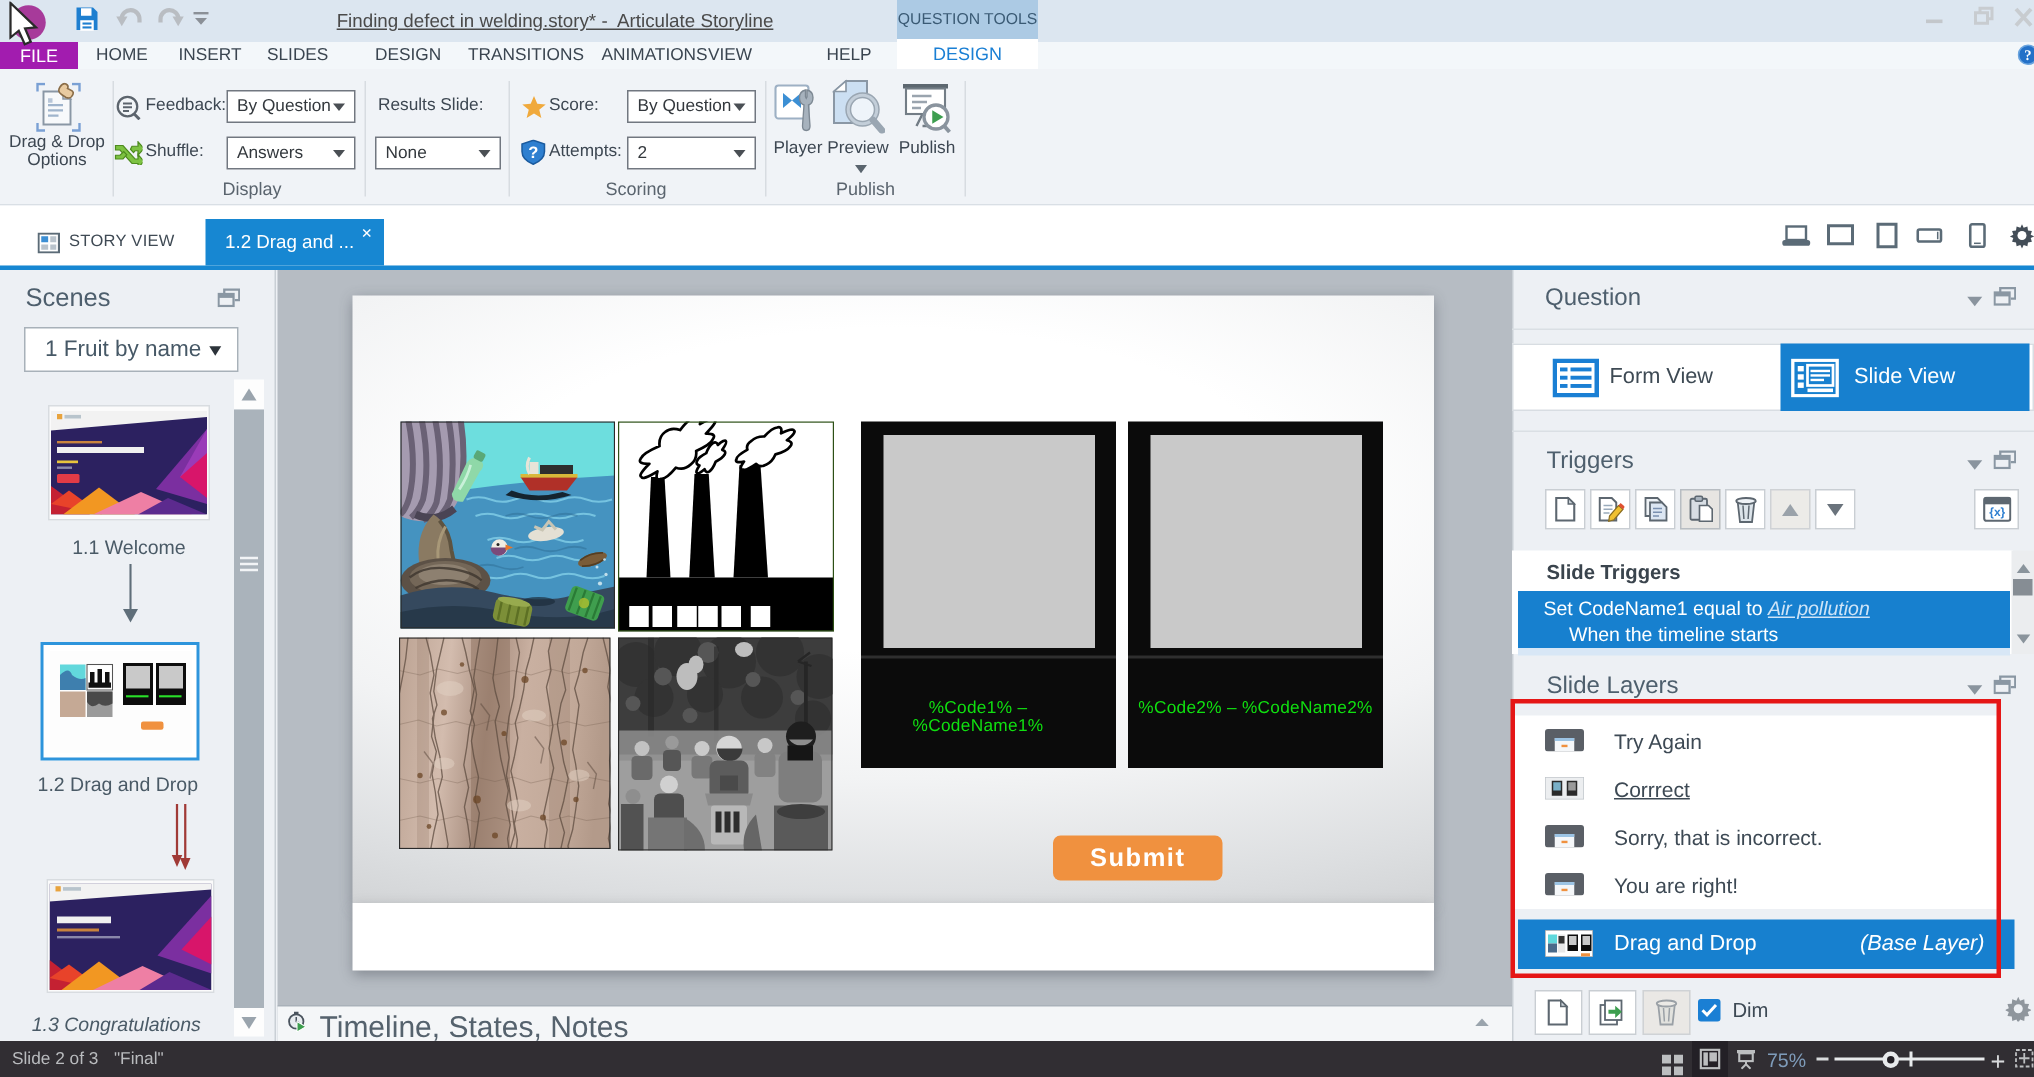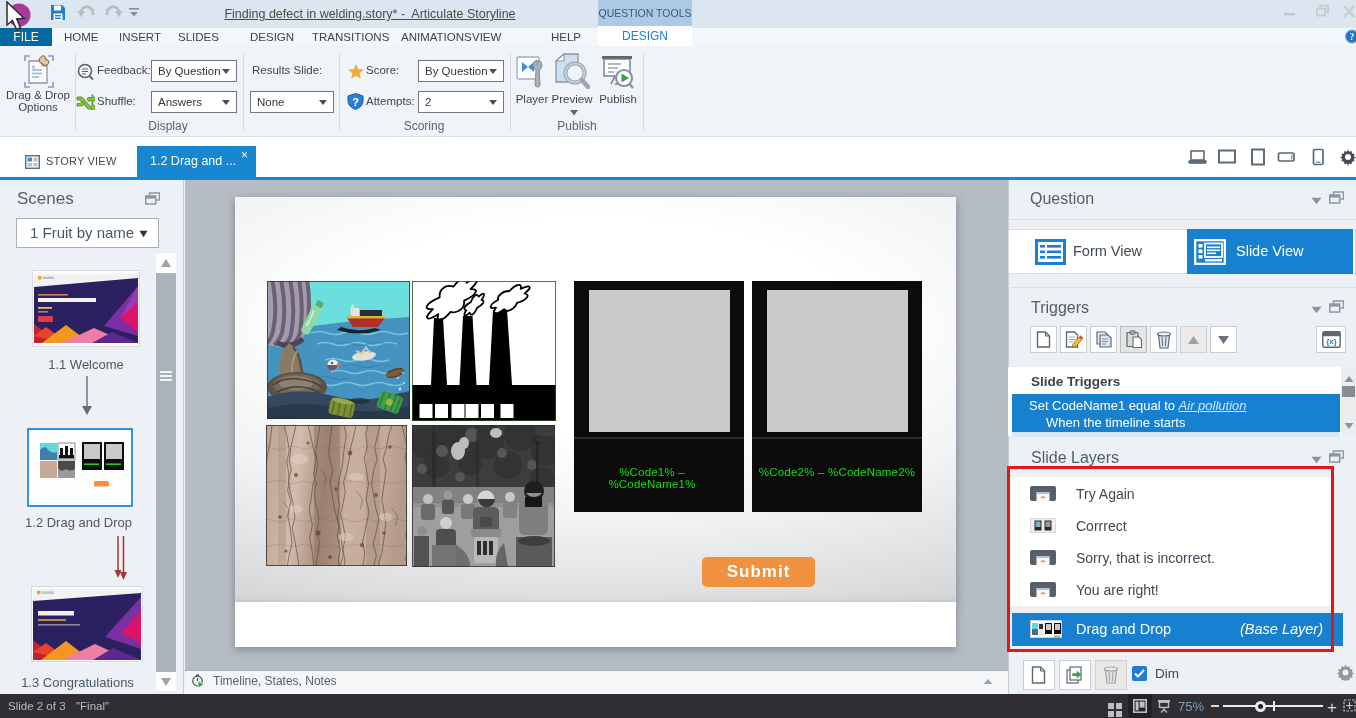--- a/index.html
+++ b/index.html
@@ -6,21 +6,21 @@
 html,body { width:1356px; height:718px; overflow:hidden; }
 body { font-family:"Liberation Sans", sans-serif; position:relative; background:#edf0f4; }
 .abs { position:absolute; }
 
 #titlebar { left:0; top:0; width:1356px; height:28px; background:#dce6f0; }
 #menubar { left:0; top:28px; width:1356px; height:18px; background:#f3f7fa; }
 #ribbon { left:0; top:46px; width:1356px; height:91px; background:#f0f3f7; border-bottom:1px solid #d9dfe5; }
 #tabstrip { left:0; top:137px; width:1356px; height:40px; background:#ffffff; }
 #blueline { left:0; top:177px; width:1356px; height:3px; background:#1787d2; }
 .mtab { position:absolute; top:28px; height:18px; font-size:11.5px; color:#3a4550; line-height:18px; }
-#filetab { left:0; top:28px; width:52px; height:18px; background:#0369a1; color:#fff; font-size:12px; text-align:center; line-height:18px; }
+#filetab { left:0; top:28px; width:52px; height:18px; background:#a21caf; color:#fff; font-size:12px; text-align:center; line-height:18px; }
 #qtools { left:598px; top:0; width:94px; height:26px; background:#accae4; color:#3a5a74; font-size:10.5px; text-align:center; line-height:27px; white-space:nowrap; }
 #qdesign { left:598px; top:26px; width:94px; height:20px; background:#fff; color:#1a7fd4; font-size:12px; text-align:center; line-height:20px; }
 #apptitle { left:130px; top:0; width:480px; height:28px; font-size:12.5px; color:#4a4a4a; line-height:28px; text-align:center; white-space:nowrap;text-decoration:underline; }
 
 .rlabel { position:absolute; font-size:11.5px; color:#3d4752; }
 .grouplabel { position:absolute; font-size:12px; color:#5a646e; text-align:center; top:119px; }
 .vsep { position:absolute; top:54px; height:77px; width:1px; background:#d7dce1; }
 .dd { position:absolute; height:22px; background:#fff; border:1px solid #717780; font-size:11.5px; color:#33383d; line-height:20px; padding-left:6px; white-space:nowrap; overflow:hidden; }
 .dd .car { position:absolute; right:6px; top:8px; width:0; height:0; border-left:4px solid transparent; border-right:4px solid transparent; border-top:5px solid #4a4f54; }
 .btnlabel { position:absolute; font-size:11.5px; color:#3d4752; text-align:center; }
@@ -308,33 +308,33 @@
   <rect x="5" y="30" width="28" height="2" fill="#c8833d"></rect>
   <rect x="5" y="35" width="42" height="1.6" fill="#8a88aa"></rect>
   <path d="M108 8 L72 48 L108 60 Z" fill="#7b2fa0"></path>
   <path d="M108 22 L88 44 L108 54 Z" fill="#d8156a"></path>
   <path d="M0 71 L0 51 L26 71 Z" fill="#c42132"></path>
   <path d="M0 63 L36 71 L13 54 Z" fill="#e8432a"></path>
   <path d="M8 71 L33 52 L58 71 Z" fill="#f29722"></path>
   <path d="M29 71 L62 55 L97 71 Z" fill="#ee7fa4"></path>
   <path d="M60 71 L80 59 L108 71 Z" fill="#5c2a8e"></path>
 </svg>
-<div class="abs" style="left:20px;top:675px;width:115px;text-align:center;font-size:13px;color:#4a5a66;">1.3 Congratulations</div>
+<div class="abs" style="left:20px;top:675px;width:115px;text-align:center;font-size:13px;color:#4a5a66;font-style:italic;">1.3 Congratulations</div>
 
 <div class="abs" id="canvas">
   <div class="abs" id="slide"></div>
   <div class="abs" id="whiteband"></div>
   <div class="abs" id="timelinestrip"></div>
   <svg class="abs" style="left:7px;top:494px;" width="12" height="14" viewBox="0 0 12 14">
     <circle cx="5.5" cy="7" r="4.8" fill="#e8ecf0" stroke="#4a545e" stroke-width="1.2"></circle>
     <path d="M5.5 4 V7 L7.5 8" stroke="#4a545e" stroke-width="1" fill="none"></path>
     <rect x="4" y="0.5" width="3" height="1.6" fill="#4a545e"></rect>
     <path d="M6 7 L12 10.5 L6 14 Z" fill="#3d9e4f" stroke="#fff" stroke-width="0.7"></path>
   </svg>
-  <div class="abs" style="left:28px;top:494px;font-size:12px;color:#55626d;">Timeline, States, Notes</div>
+  <div class="abs" style="left:28px;top:494px;font-size:20px;color:#55626d;">Timeline, States, Notes</div>
   <svg class="abs" style="left:798px;top:498px;" width="10" height="7" viewBox="0 0 10 7">
       <path d="M5 1 L9.5 6 H0.5 Z" fill="#9aa4ad"></path>
     </svg>
 </div>
 
 <svg class="abs" style="left:267px;top:281px;" width="143" height="138" viewBox="0 0 143 138">
   <rect width="143" height="138" fill="#6ddede"></rect>
   <path d="M0 52 L46 45 Q90 39 143 36 V138 H0 Z" fill="#4593c0"></path>
   <g stroke="#7fcce6" stroke-width="1.4" fill="none" opacity="0.85">
     <path d="M44 52 q8 -3 16 0 t16 0 t16 0 t16 0 t16 0 t17 0"></path>
@@ -731,21 +731,21 @@
   <rect x="11" y="10.5" width="4" height="1.6" fill="#f0913f"></rect>
 </svg>
 <div class="lrowtxt" style="left:1076px;top:486px;">Try Again</div>
 <svg class="abs" style="left:1030px;top:518px;" width="26" height="15" viewBox="0 0 26 15">
   <rect width="26" height="15" fill="#eceef0" stroke="#c2c7cc" stroke-width="1"></rect>
   <rect x="4.5" y="2.5" width="7" height="10" fill="#2a2a2a"></rect>
   <rect x="5.5" y="3.5" width="5" height="5.5" fill="#7ab0c8"></rect>
   <rect x="14.5" y="2.5" width="7" height="10" fill="#2a2a2a"></rect>
   <rect x="15.5" y="3.5" width="5" height="5.5" fill="#9a9a9a"></rect>
 </svg>
-<div class="lrowtxt" style="left:1076px;top:518px;">Corrrect</div>
+<div class="lrowtxt" style="left:1076px;top:518px;text-decoration:underline;">Corrrect</div>
 <svg class="abs" style="left:1030px;top:550px;" width="26" height="15" viewBox="0 0 26 15">
   <rect width="26" height="15" rx="2" fill="#5a5f66"></rect>
   <rect x="6.5" y="6" width="13" height="9" fill="#f5f7f9"></rect>
   <rect x="6.5" y="6" width="13" height="2" fill="#9cc4e4"></rect>
   <rect x="11" y="10.5" width="4" height="1.6" fill="#f0913f"></rect>
 </svg>
 <div class="lrowtxt" style="left:1076px;top:550px;">Sorry, that is incorrect.</div>
 <svg class="abs" style="left:1030px;top:582px;" width="26" height="15" viewBox="0 0 26 15">
   <rect width="26" height="15" rx="2" fill="#5a5f66"></rect>
   <rect x="6.5" y="6" width="13" height="9" fill="#f5f7f9"></rect>

